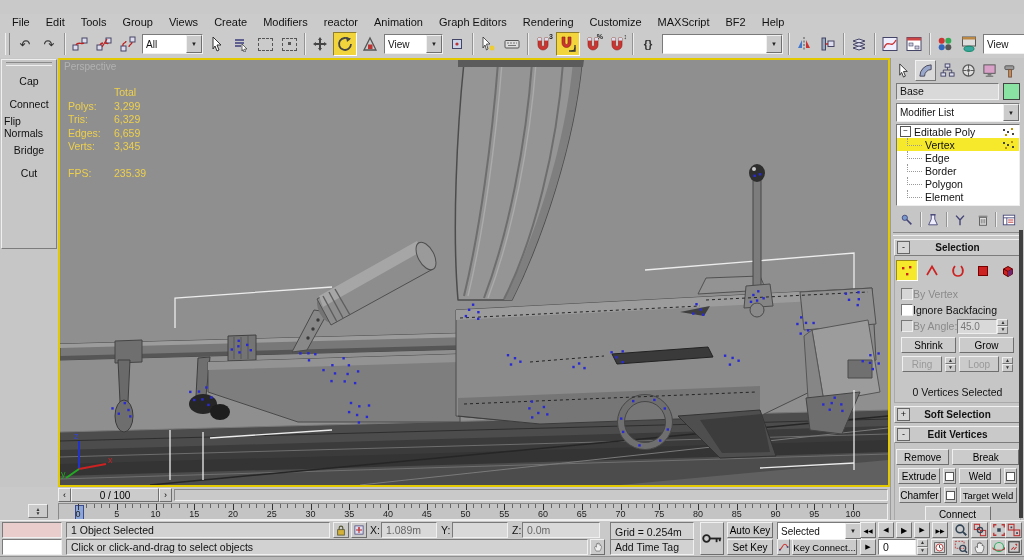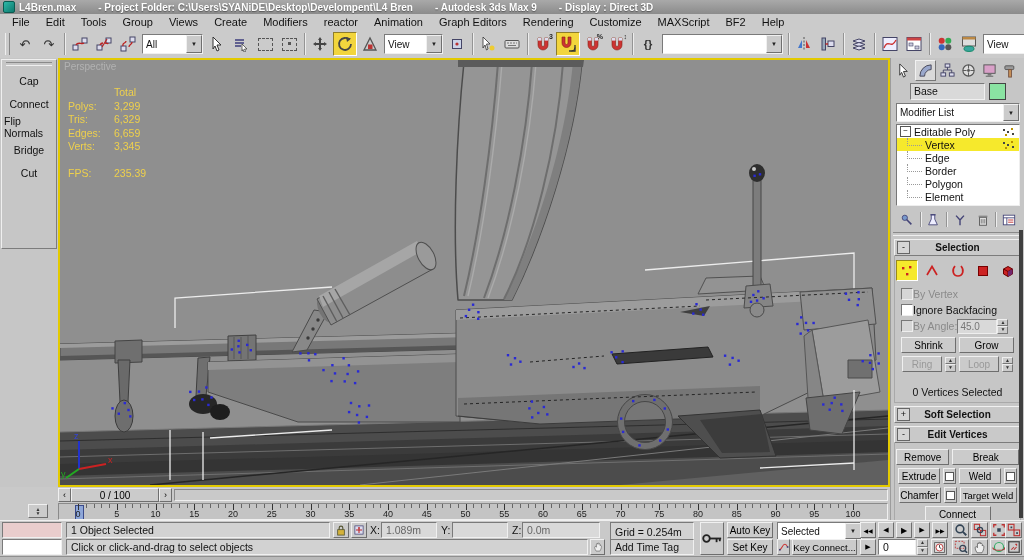--- a/index.html
+++ b/index.html
@@ -45,21 +45,21 @@
   #vpsvg{position:absolute;left:0;top:0;width:828px;height:425px;}
   #vp-label{position:absolute;left:4px;top:1px;color:#b2b2b2;font-size:10px;}
   #vp-stats{position:absolute;left:8px;top:26px;color:#eed04c;font-size:10.5px;line-height:13.5px;}
   .slab{display:inline-block;width:46px;}
   .srow.gap{height:13px;}
   
   #cmdpanel{position:absolute;left:890px;top:58px;width:134px;height:462px;background:#c6c6c6;border-left:1px solid #9c9c9c;}
   #tabs{height:24px;display:flex;align-items:center;padding-left:3px;gap:2px;}
   .tab{width:19px;height:19px;display:flex;align-items:center;justify-content:center;}
   .tab.active{background:#d9d9d9;border:1px solid;border-color:#f2f2f2 #777 #777 #f2f2f2;}
-  #namerow{display:flex;align-items:center;gap:4px;padding:1px 19px 2px;}
+  #namerow{display:flex;align-items:center;gap:4px;padding:1px 5px 2px;}
   #objname{flex:1;height:14px;background:#d9d9d9;border:1px solid;border-color:#7a7a7a #f0f0f0 #f0f0f0 #7a7a7a;
     font-size:10.5px;padding:1px 0 0 3px;}
   #objcolor{width:15px;height:15px;border:1px solid #444;}
   #modlist{margin:1px 5px 2px;height:17px;}
   #stackbox{margin:2px 5px;background:#fff;border:1px solid;border-color:#777 #eee #eee #777;height:80px;font-size:10.5px;position:relative;overflow:hidden;}
   .stackrow{height:13px;display:flex;align-items:center;padding-left:3px;position:relative;}
   .stackrow.sel{background:#f6e92c;}
   .exp{width:9px;height:9px;border:1px solid #555;background:#fff;font-size:8px;line-height:7px;text-align:center;margin-right:3px;flex:none}
   .tree{width:14px;height:7px;border-left:1px dotted #999;border-bottom:1px dotted #999;margin:-6px 3px 0 7px;flex:none}
   .dotsico{position:absolute;right:4px;top:4px;width:12px;height:8px;}
@@ -348,27 +348,20 @@
  <symbol id="i-maximize" viewBox="0 0 16 16">
         <rect x="2" y="2" width="12" height="12" fill="none" stroke="#444" stroke-width="1.4"></rect>
         <path d="M5 11 L8 8 M8 11 L11 8" stroke="#b33" stroke-width="1.2"></path>
         <path d="M9.5 5 H11 V6.5" fill="none" stroke="#b33" stroke-width="1.2"></path>
       </symbol>
 </defs>
 </svg>
 
 <div id="root">
 
-  <div id="titlebar">
-    <span id="appicon"></span>
-    <span class="tseg">L4Bren.max</span>
-    <span class="tseg">- Project Folder: C:\Users\SYANiDE\Desktop\Develompent\L4 Bren</span>
-    <span class="tseg">- Autodesk 3ds Max 9</span>
-    <span class="tseg">- Display : Direct 3D</span>
-  </div>
 
   <div id="menubar">
       <span class="menu-item">File</span>
       <span class="menu-item">Edit</span>
       <span class="menu-item">Tools</span>
       <span class="menu-item">Group</span>
       <span class="menu-item">Views</span>
       <span class="menu-item">Create</span>
       <span class="menu-item">Modifiers</span>
       <span class="menu-item">reactor</span>

